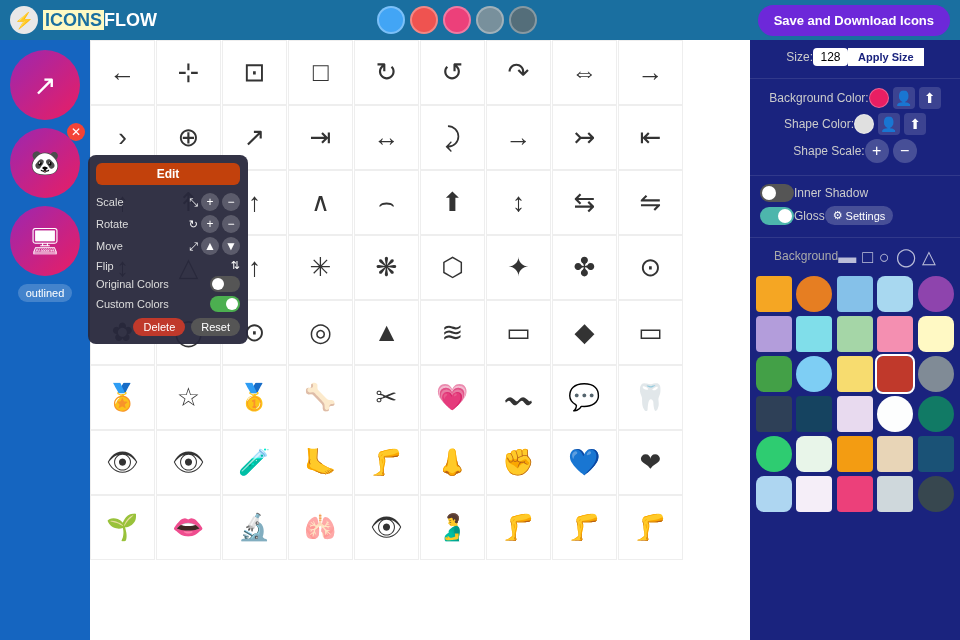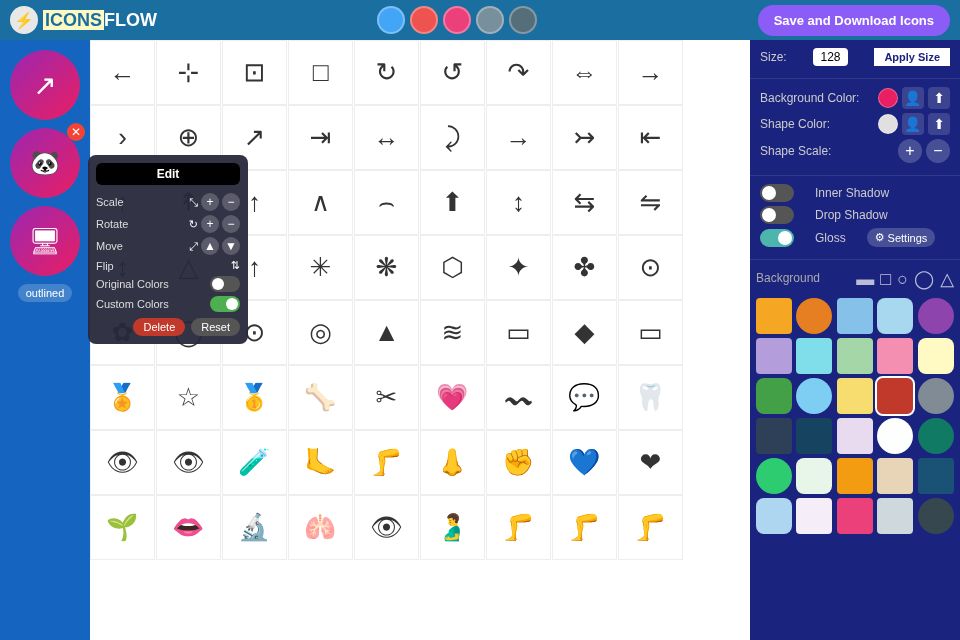--- a/index.html
+++ b/index.html
@@ -14,21 +14,21 @@
       justify-content: space-between;
       padding: 0 10px;
     }
     .logo { display: flex; align-items: center; gap: 5px; }
     .logo-icon { width: 28px; height: 28px; background: #e8e8e8; border-radius: 50%; display: flex; align-items: center; justify-content: center; font-size: 16px; }
     .logo-text { color: white; font-size: 18px; font-weight: bold; }
     .logo-text span { color: #1a6fa0; background: #fef9c3; padding: 0 2px; }
     .header-center { display: flex; gap: 5px; }
     .color-swatch { width: 28px; height: 28px; border-radius: 50%; cursor: pointer; border: 2px solid rgba(255,255,255,0.3); }
     .save-btn {
-      background: #8b5cf6;
+      background: #6d28d9;
       color: white;
       border: none;
       border-radius: 20px;
       padding: 8px 16px;
       font-size: 13px;
       font-weight: bold;
       cursor: pointer;
     }
 
     
@@ -126,21 +126,21 @@
       top: 155px;
       left: 88px;
       background: rgba(40,40,60,0.95);
       border-radius: 8px;
       padding: 8px;
       z-index: 100;
       width: 160px;
       color: white;
     }
     .edit-title {
-      background: #000000;
+      background: #c2410c;
       border-radius: 6px;
       text-align: center;
       padding: 4px;
       margin-bottom: 6px;
       font-size: 12px;
       font-weight: bold;
     }
     .edit-row {
       display: flex;
       align-items: center;
@@ -218,21 +218,21 @@
       flex-direction: column;
       overflow-y: auto;
     }
     .right-section {
       padding: 8px 10px;
       border-bottom: 1px solid rgba(255,255,255,0.1);
     }
     .right-row {
       display: flex;
       align-items: center;
-      justify-content: space-between;
+      justify-content: center;
       margin-bottom: 4px;
     }
     .right-label { font-size: 12px; color: #ccc; }
     .size-input {
       width: 35px;
       background: white;
       color: black;
       border: none;
       border-radius: 4px;
       padding: 2px 4px;
@@ -264,21 +264,21 @@
       cursor: pointer; font-size: 14px; color: white;
     }
     .scale-btn {
       width: 24px; height: 24px;
       background: rgba(255,255,255,0.2);
       border-radius: 50%;
       display: flex; align-items: center; justify-content: center;
       font-size: 16px; cursor: pointer; color: white; border: none;
     }
     .toggle-row {
-      display: flex; align-items: center; gap: 21px;
+      display: flex; align-items: center; gap: 0;
       margin-bottom: 4px;
     }
     .toggle-sm {
       width: 34px; height: 18px;
       background: #555;
       border-radius: 9px;
       position: relative;
       cursor: pointer;
     }
     .toggle-sm.on { background: #4db6ac; }
@@ -542,26 +542,20 @@
         </div>
       </div>
     </div>
 
     <div class="right-section">
       <div class="toggle-row">
         <div class="toggle-sm">
           <div class="toggle-sm-knob"></div>
         </div>
         <span class="right-label">Inner Shadow</span>
-      </div>
-      <div class="toggle-row">
-        <div class="toggle-sm">
-          <div class="toggle-sm-knob"></div>
-        </div>
-        <span class="right-label">Drop Shadow</span>
       </div>
       <div class="toggle-row">
         <div class="toggle-sm on">
           <div class="toggle-sm-knob"></div>
         </div>
         <span class="right-label">Gloss</span>
         <button class="settings-btn">
           <span>⚙</span>
           <span>Settings</span>
         </button>

